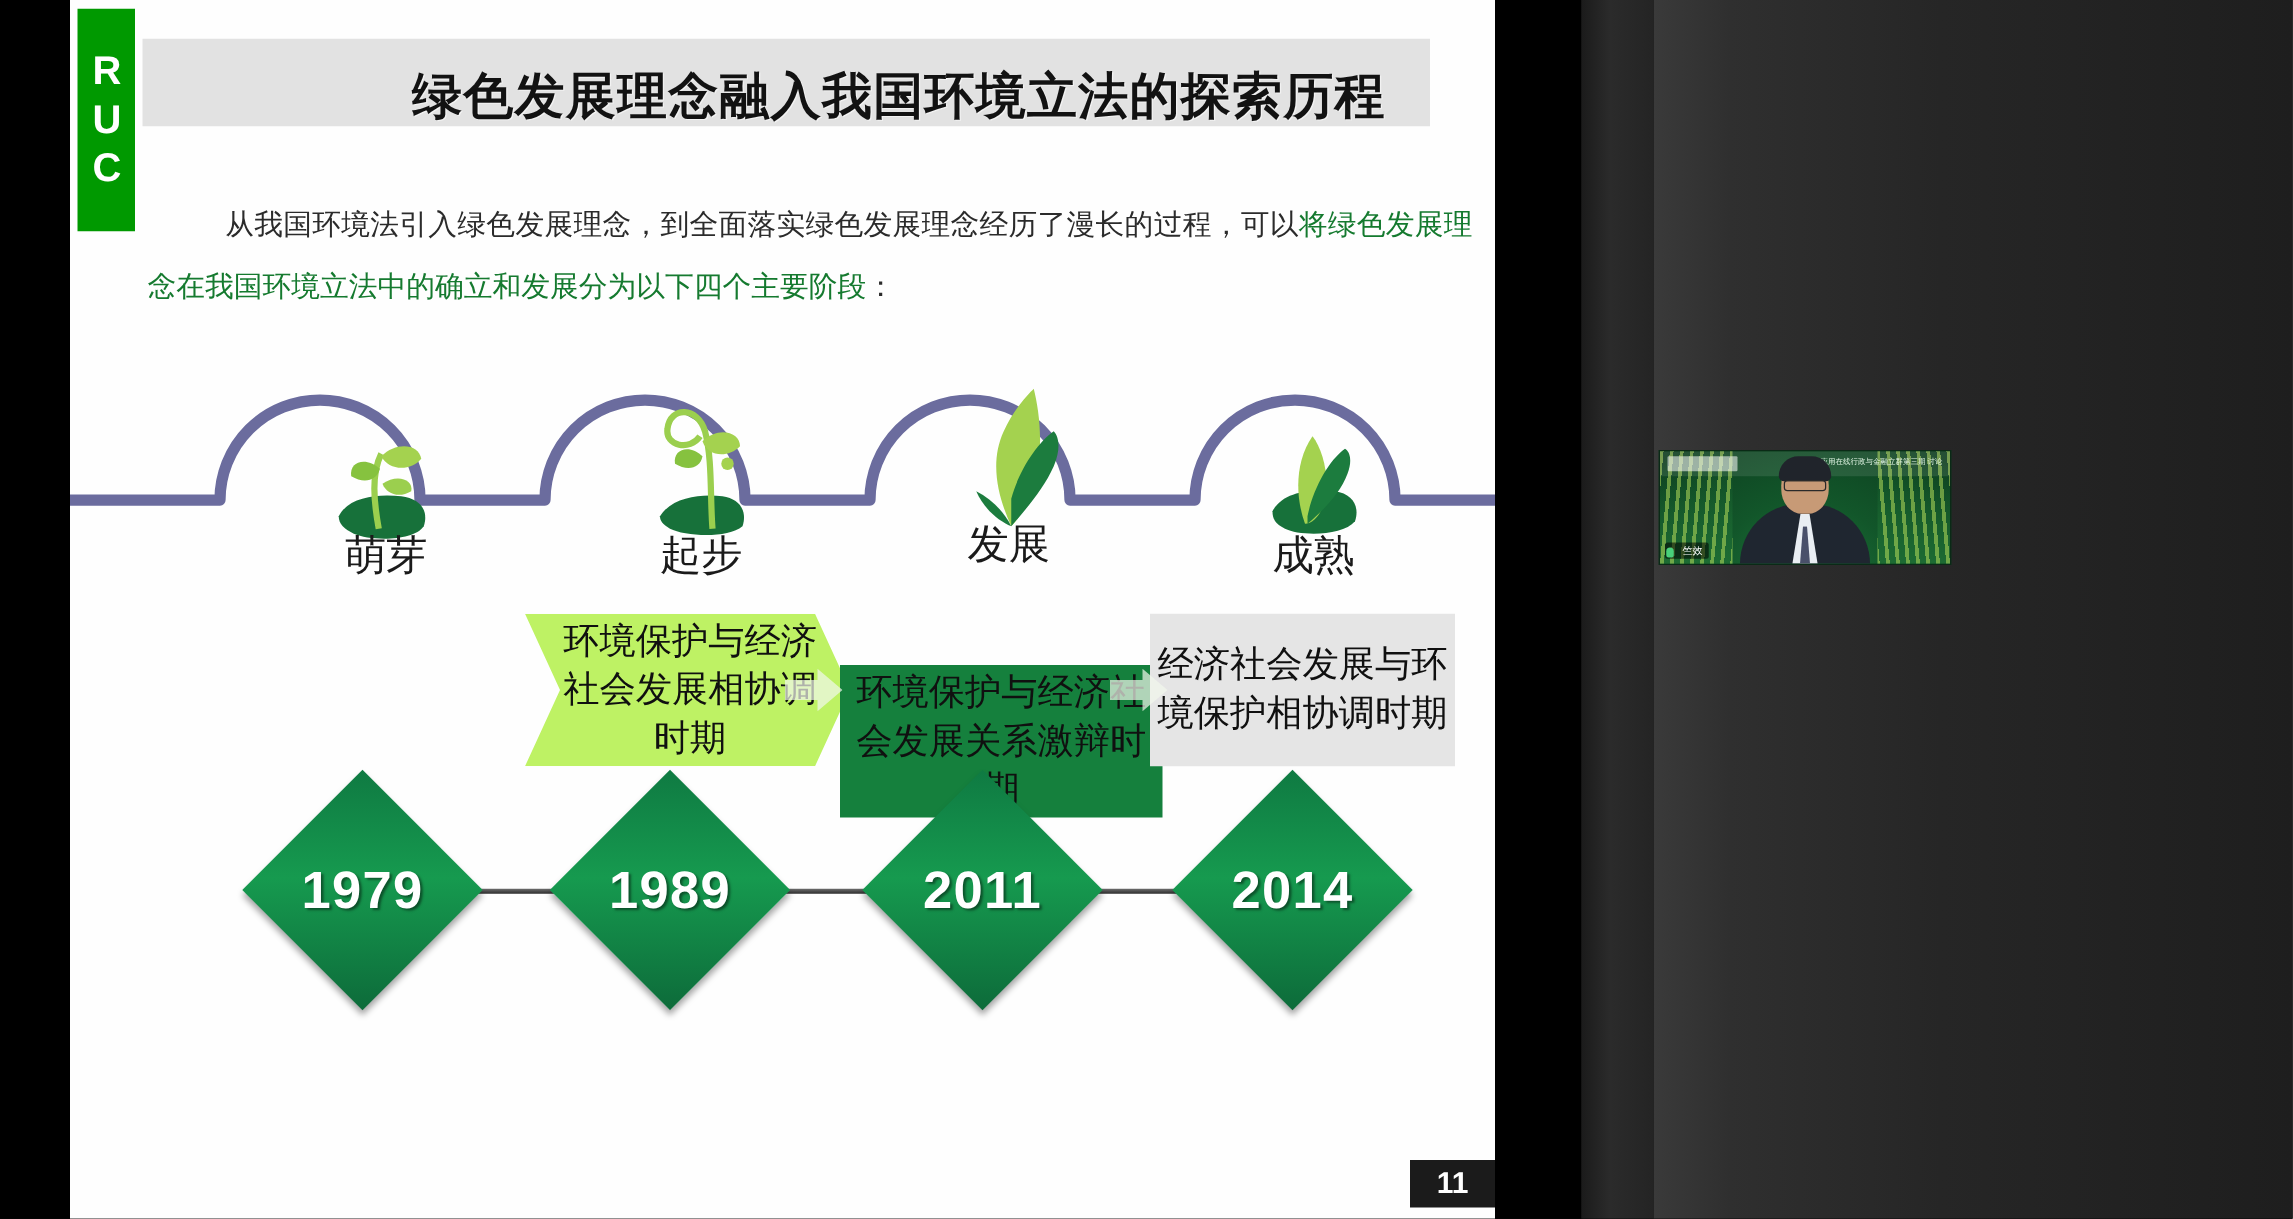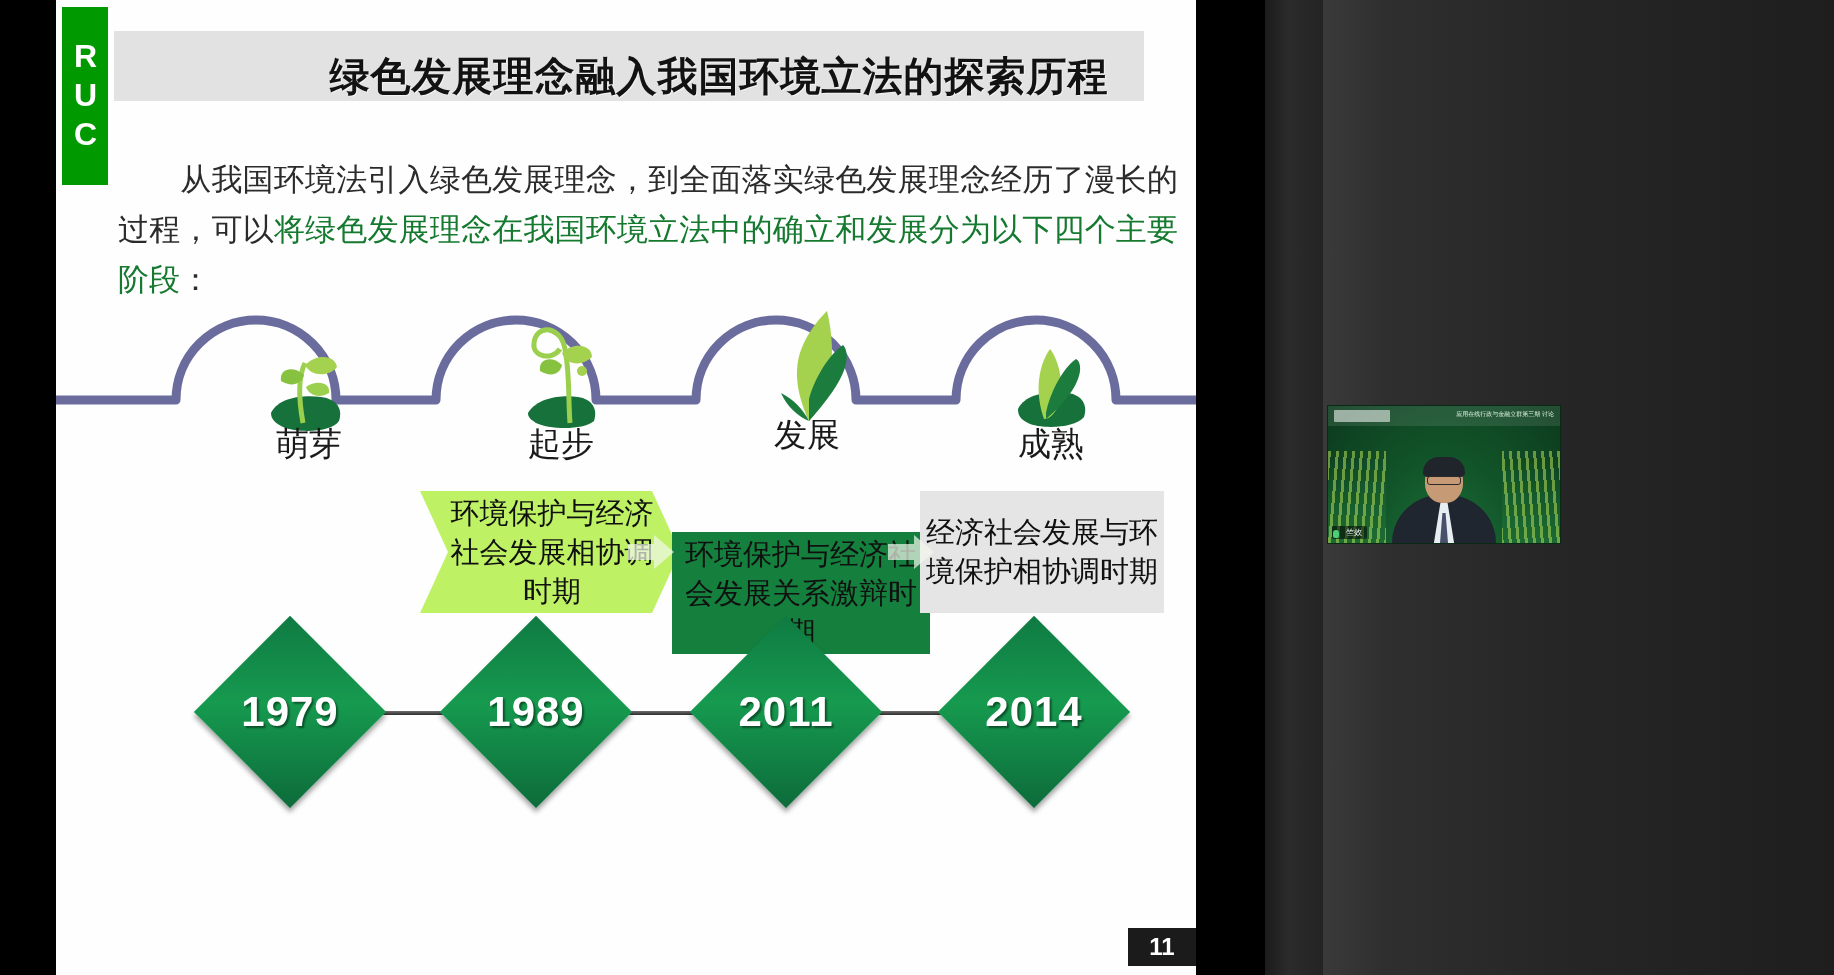--- a/index.html
+++ b/index.html
@@ -57,21 +57,21 @@
     font-size: 40px;
     color: #121212;
     letter-spacing: 1px;
     text-shadow: 1px 1px 0 rgba(255,255,255,.55);
     padding-left: 180px;
     margin-top: 20px;
   }
 
   .body-text {
     position: absolute; left: 62px; top: 155px; width: 1060px;
-    font-size: 31px; line-height: 50px; color: #2b2b2b;
+    font-size: 23px; line-height: 50px; color: #2b2b2b;
     text-align: justify;
   }
   .body-text .indent { display:inline-block; width: 62px; }
   .green-em { color: #157a2f; }
 
   
   .wave-wrap {
     position: absolute; left: 0px; top: 295px; width: 1140px; height: 190px;
   }
   .wave-svg { position: absolute; left: 0; top: 0; }
@@ -141,24 +141,23 @@
   .page-num {
     position: absolute; left: 1072px; top: 928px; width: 68px; height: 38px;
     background: #1b1b1b; color: #fff;
     font-family: "Liberation Sans", sans-serif;
     font-size: 24px; font-weight: bold;
     display: flex; align-items: center; justify-content: center;
   }
 
   
   .video-tile {
-    position: absolute; left: 1327px; top: 360px; width: 234px; height: 139px;
+    position: absolute; left: 1327px; top: 360px; width: 234px; height: 92px;
     background: #0b3d1d; overflow: hidden;
     border: 1px solid #0a2a16;
-    margin-top: 45px;
   }
   .vt-bg {
     position: absolute; inset: 0;
     background:
       radial-gradient(ellipse at 50% 120%, #1f7a3c 0%, #12562a 45%, #0c3a1d 100%);
   }
   .vt-grass-l, .vt-grass-r {
     position: absolute; bottom: 0; width: 58px; height: 92px;
     background:
       repeating-linear-gradient(95deg, rgba(180,220,90,.55) 0 3px, rgba(20,90,40,0) 3px 8px),

